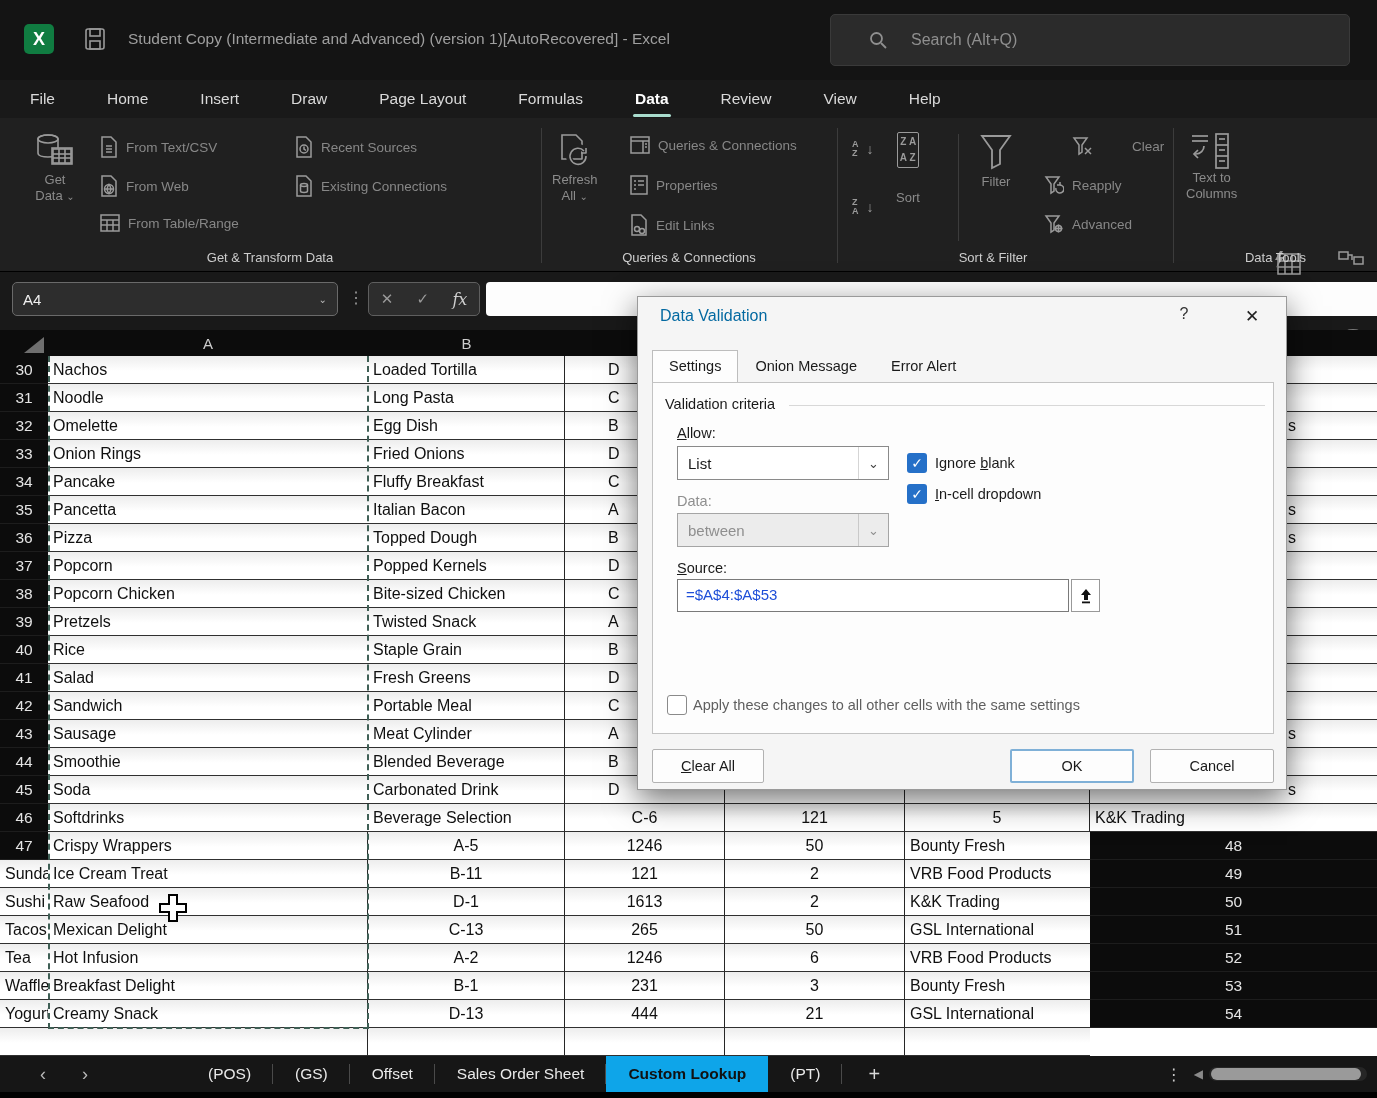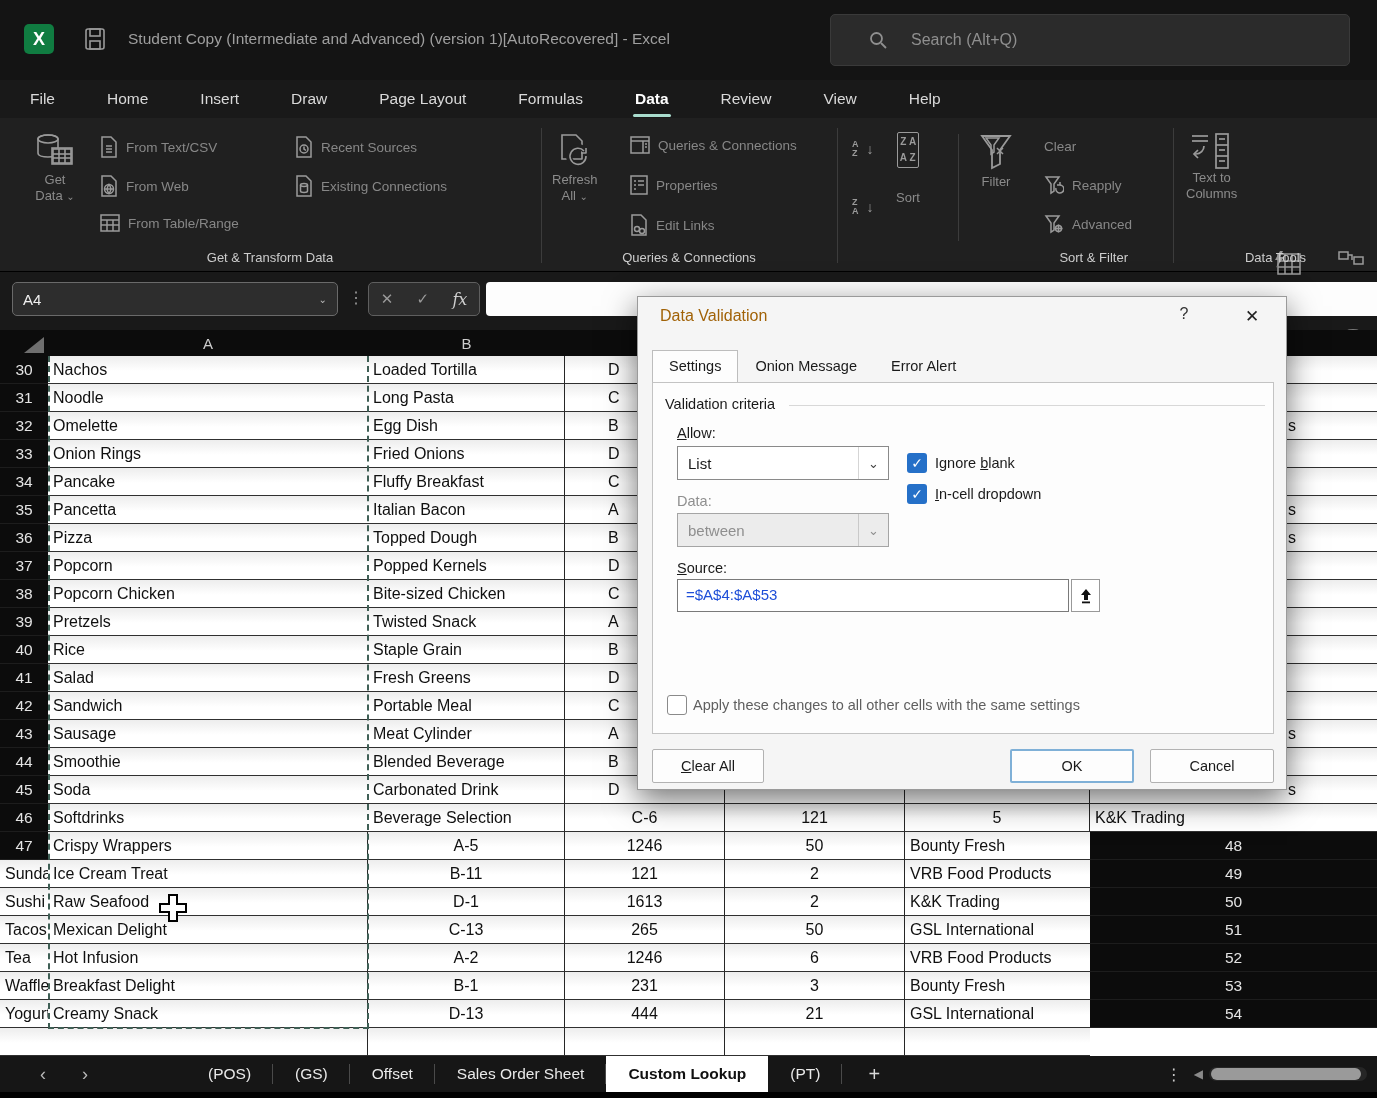--- a/index.html
+++ b/index.html
@@ -54,21 +54,21 @@
   .al { padding-left:5px; }
   .ac { justify-content:center; }
   .fragc { padding-left:43px; }
   .frags { padding-left:198px; }
 
   .ants { left:48px; top:356px; width:321px; height:673px; border:2px dashed #3f5f55; border-top:none; pointer-events:none; }
   #cellcursor { left:158px; top:893px; pointer-events:none; }
 
   
   #dialog { left:637px; top:296px; width:650px; height:494px; background:#f5f5f5; border:1px solid #9a9a9a; box-shadow:0 10px 30px rgba(0,0,0,.55); color:#1a1a1a; font-size:15px; }
-  .dlg-title { left:22px; top:10px; font-size:16px; color:#a16207; }
+  .dlg-title { left:22px; top:10px; font-size:16px; color:#0369a1; }
   .dlg-help { left:532px; top:8px; width:28px; height:24px; color:#333; font-size:16px; text-align:center; }
   .dlg-close { left:594px; top:4px; width:40px; height:30px; color:#222; font-size:17px; display:flex; align-items:center; justify-content:center; }
   .tabs { left:14px; top:53px; display:flex; }
   .dtab { padding:7px 16px 8px 16px; font-size:14.5px; color:#1a1a1a; border:1px solid transparent; border-bottom:none; }
   .dtab.active { background:#fdfdfd; border-color:#bdbdbd; position:relative; z-index:3; }
   .dlg-box { left:14px; top:85px; width:622px; height:352px; background:#fdfdfd; border:1px solid #c3c3c3; }
   .vc-label { left:12px; top:13px; font-size:14.5px; }
   .vc-rule { left:136px; top:22px; width:476px; height:1px; background:#d8d8d8; }
   .lbl { font-size:14.5px; color:#1a1a1a; }
   .lbl.dim { color:#8f8f8f; }
@@ -82,21 +82,21 @@
   .collapse { left:431px; top:281px; width:29px; height:33px; background:#fff; border:1px solid #999; display:flex; align-items:center; justify-content:center; }
   .dbtn { height:34px; background:#fdfdfd; border:1px solid #b2b2b2; border-radius:2px; font-size:14.5px; color:#1a1a1a; display:flex; align-items:center; justify-content:center; }
   .dbtn.ok { border:2px solid #7fb0d7; }
   u { text-decoration:underline; }
 
   
   #tabbar { left:0; top:1056px; width:1377px; height:36px; background:#161616; display:flex; align-items:stretch; }
   .nav { color:#b9b9b9; font-size:18px; display:flex; align-items:center; padding:0 18px; }
   .stab { color:#e9e9e9; font-size:15.5px; display:flex; align-items:center; padding:0 22px; position:relative; white-space:nowrap; }
   .stab .sep { position:absolute; right:0; top:8px; bottom:8px; width:1px; background:#4a4a4a; }
-  .stab.active { background:#ffffff; color:#111; font-weight:bold; border-radius:0 0 0 0; }
+  .stab.active { background:#0ea5e9; color:#111; font-weight:bold; border-radius:0 0 0 0; }
   .addbtn { color:#d9d9d9; font-size:20px; display:flex; align-items:center; padding:0 26px; }
   .morebtn { color:#c9c9c9; font-size:16px; display:flex; align-items:center; padding:0 12px; margin-left:auto; }
   .hscroll { display:flex; align-items:center; gap:6px; padding-right:10px; }
   .hscroll .arrow { color:#8a8a8a; font-size:12px; }
   .hscroll .track { width:158px; height:14px; background:#262626; border-radius:7px; display:flex; align-items:center; }
   .hscroll .thumb { width:150px; height:12px; background:#9a9a9a; border-radius:6px; margin-left:2px; }
   #bottomstrip { left:0; top:1092px; width:1377px; height:6px; background:#000; }
 </style>
 </head>
 <body>
@@ -285,21 +285,21 @@
     </div>
     <div class="vsep" style="left:958px; top:16px; bottom:30px;"></div>
     <div class="rb-big" style="left:976px; top:14px;">
       <span class="icn">
         <svg width="40" height="38" viewBox="0 0 40 38" fill="none" stroke="#9a9a9a" stroke-width="1.8">
             <path d="M6 4h28L24 18v14l-8 4V18z"></path>
           </svg>
       </span>
       <span style="margin-top:4px;">Filter</span>
     </div>
-    <div class="rb-small" style="left:984px; top:18px;gap:40px;">
+    <div class="rb-small" style="left:1072px; top:18px;gap:40px;">
       <span class="icn">
           <svg width="20" height="20" viewBox="0 0 20 20" fill="none" stroke="#9a9a9a" stroke-width="1.5">
             <path d="M2 2h13L10 9v7l-3 2V9z"></path>
             <line x1="13" y1="12" x2="19" y2="18"></line>
             <line x1="19" y1="12" x2="13" y2="18"></line>
           </svg>
         </span>
       <span>Clear</span>
     </div>
     <div class="rb-small" style="left:1044px; top:57px;">
@@ -316,21 +316,21 @@
       <span class="icn">
           <svg width="20" height="20" viewBox="0 0 20 20" fill="none" stroke="#9a9a9a" stroke-width="1.5">
             <path d="M2 2h13L10 9v7l-3 2V9z"></path>
             <circle cx="14.5" cy="14.5" r="3"></circle>
             <line x1="14.5" y1="10.5" x2="14.5" y2="18.5"></line>
             <line x1="10.5" y1="14.5" x2="18.5" y2="14.5"></line>
           </svg>
         </span>
       <span>Advanced</span>
     </div>
-    <div class="grp-label" style="left:794px; width:334px;text-align:right;">Sort &amp; Filter</div>
+    <div class="grp-label" style="left:826px; width:334px;">Sort &amp; Filter</div>
     <div class="vsep" style="left:1173px;"></div>
 
     <div class="rb-big" style="left:1186px; top:14px;">
       <span class="icn">
         <svg width="44" height="38" viewBox="0 0 44 38" fill="none" stroke="#9a9a9a" stroke-width="1.7">
             <line x1="2" y1="4" x2="18" y2="4"></line>
             <line x1="2" y1="9" x2="18" y2="9"></line>
             <path d="M14 14a8 8 0 0 1-8 8h-2"></path>
             <path d="M8 18l-4 4 4 4"></path>
             <rect x="26" y="2" width="12" height="34"></rect>

